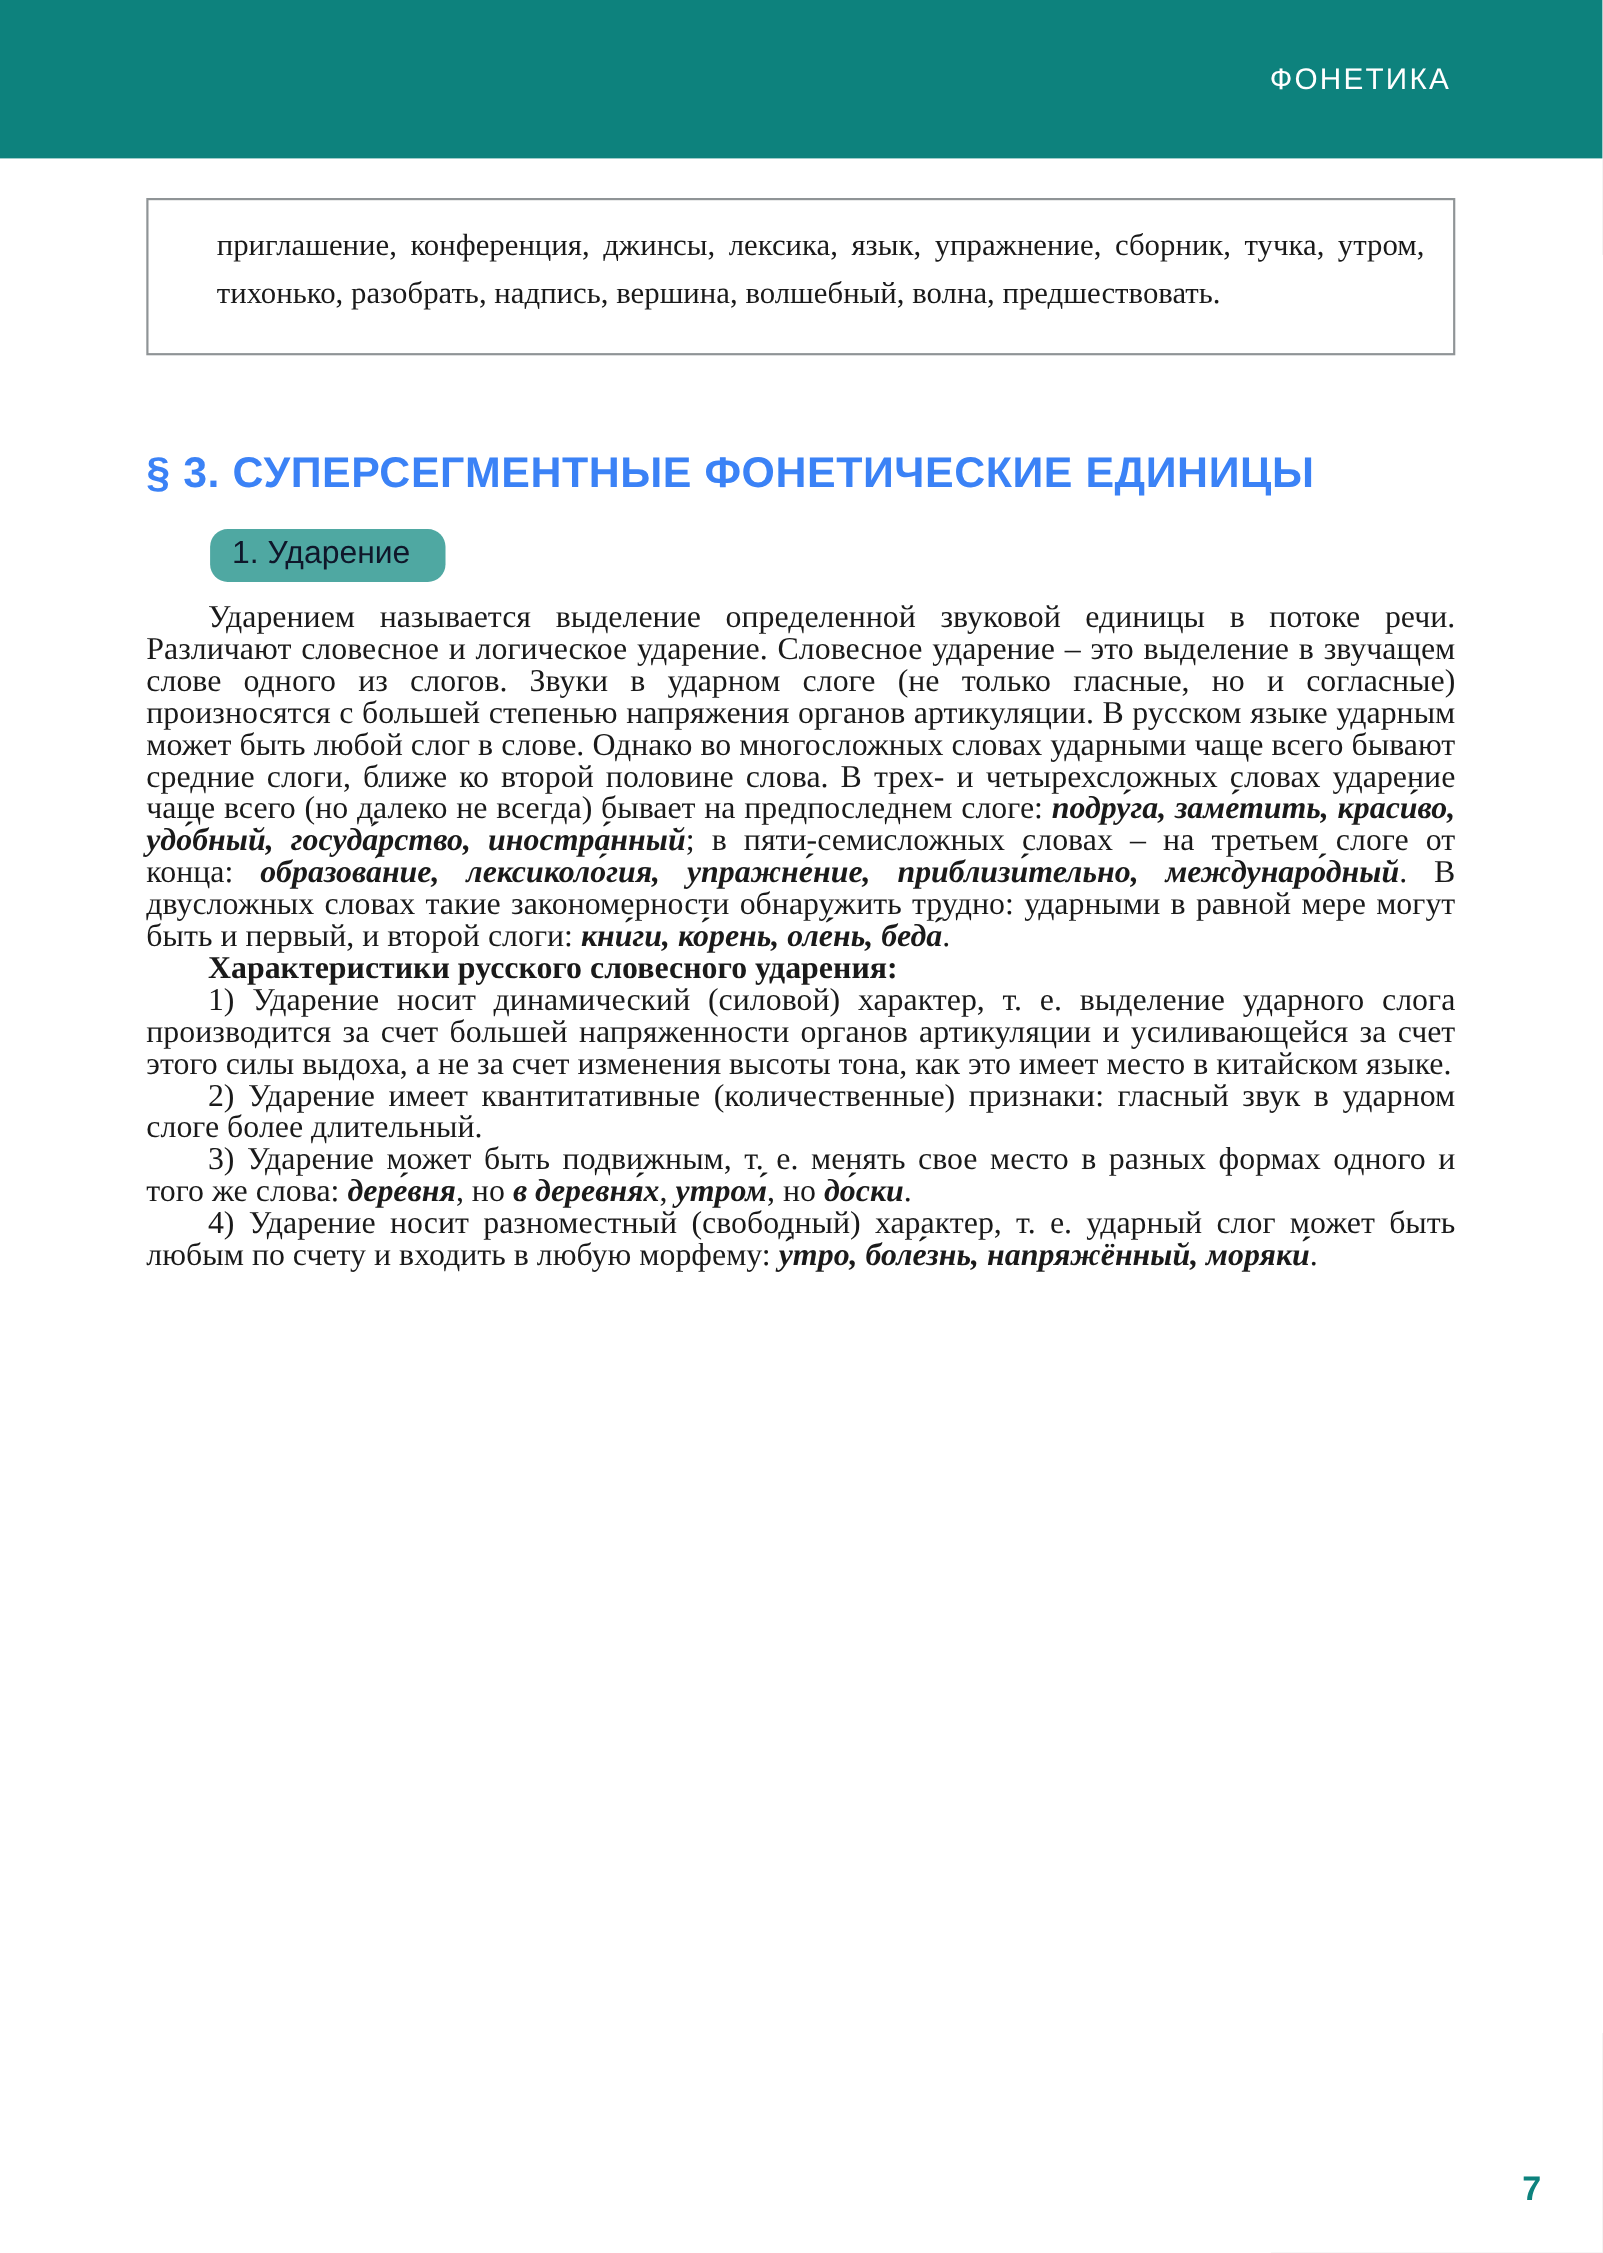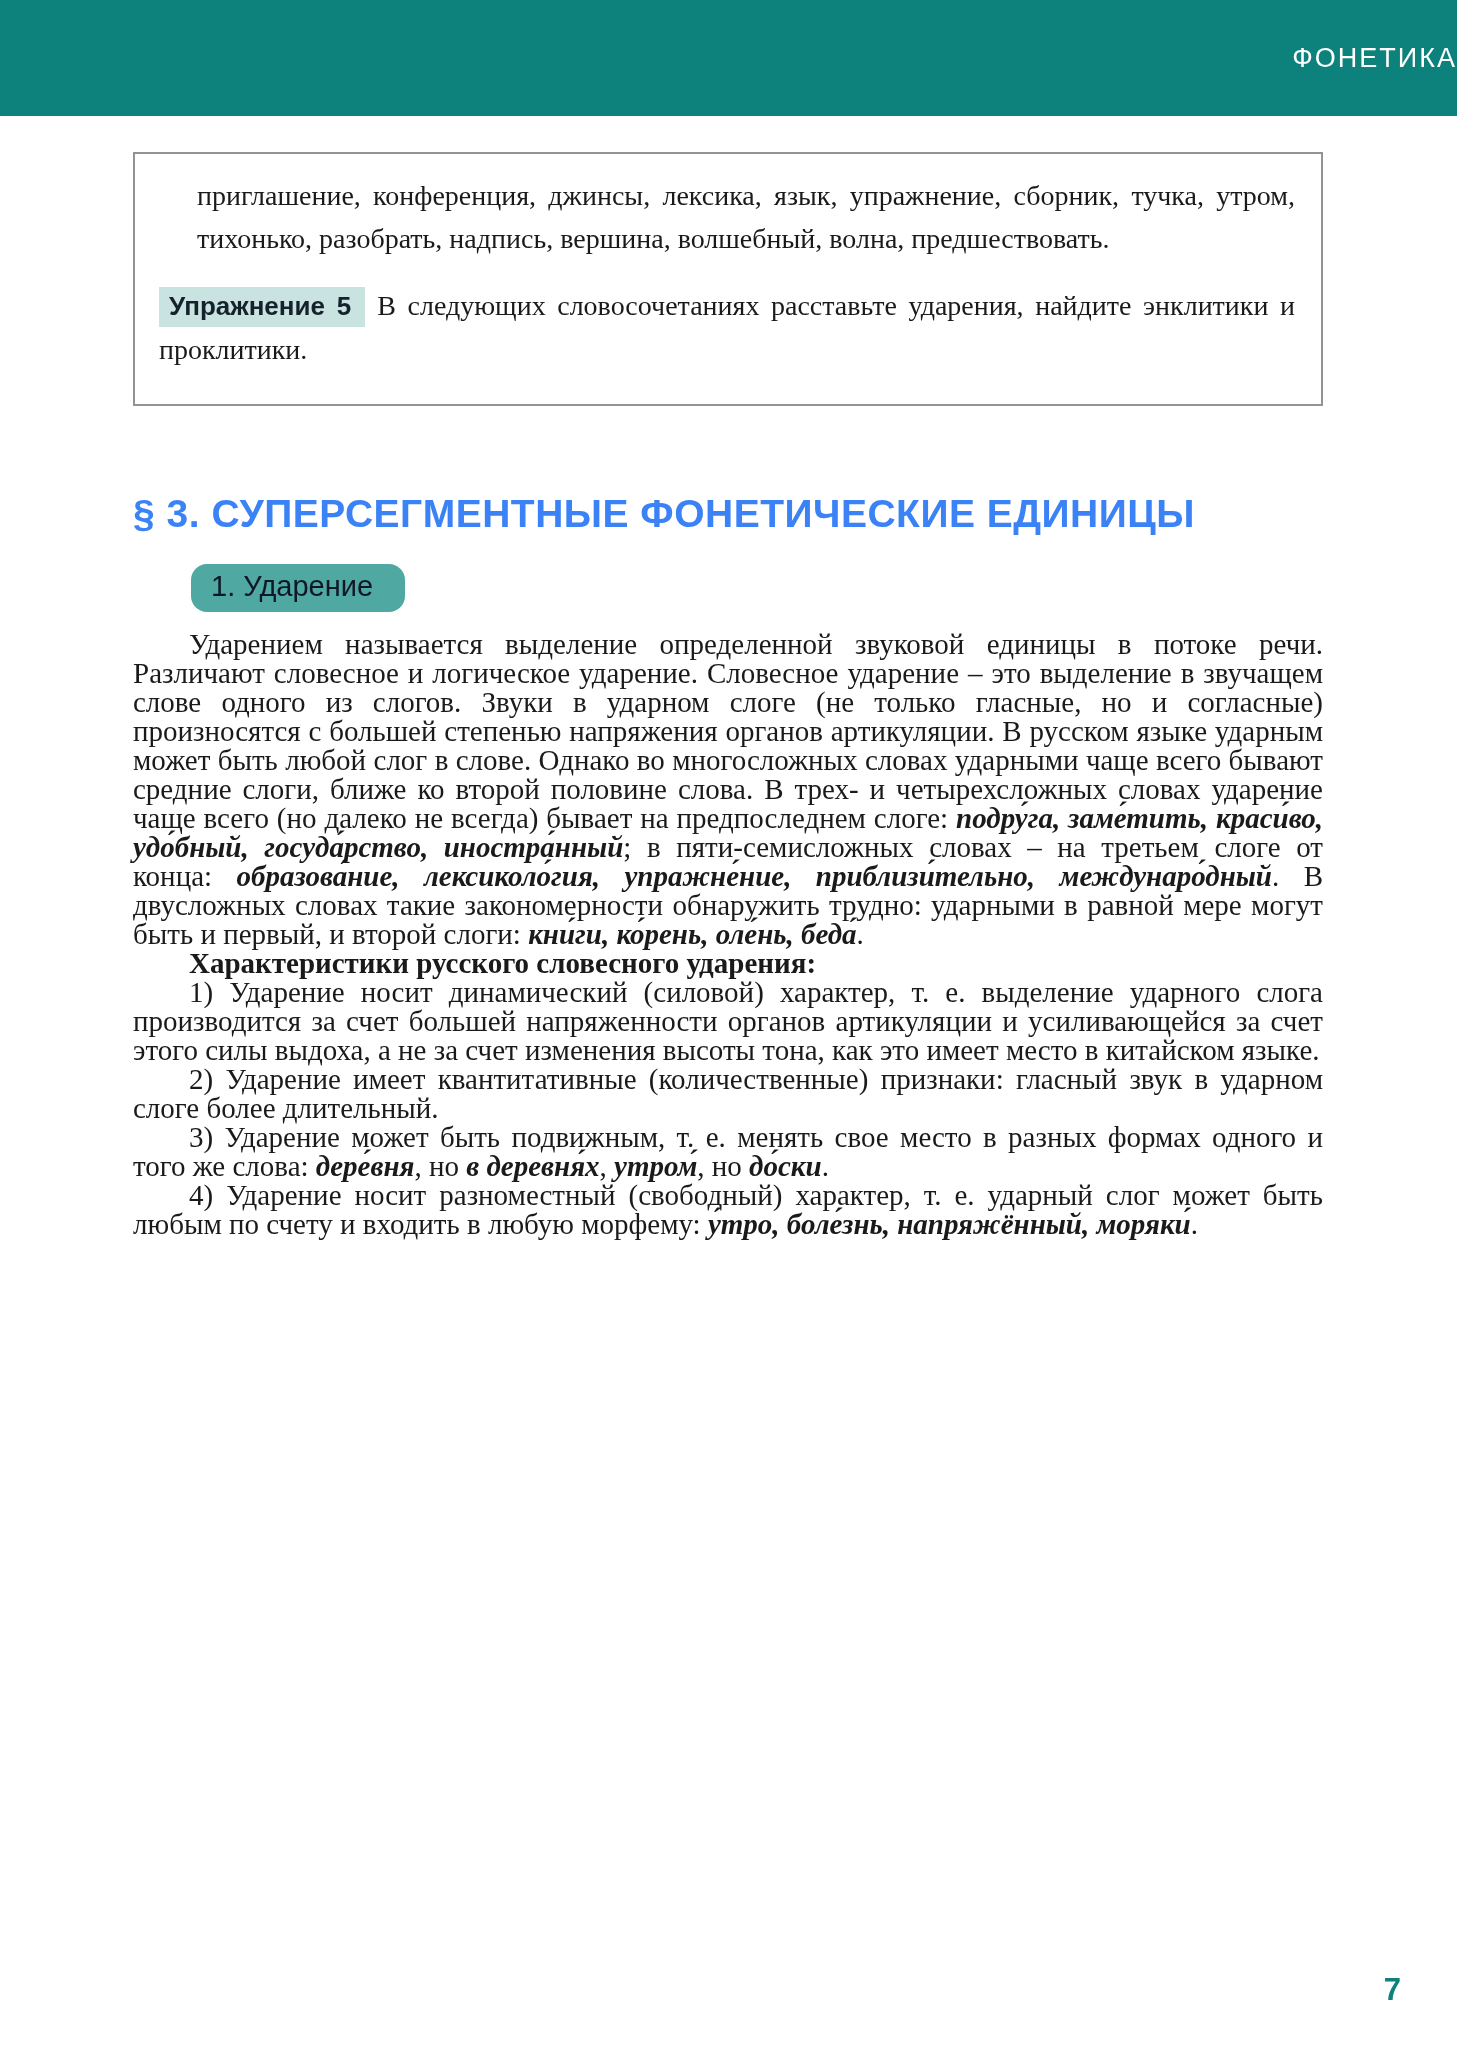--- a/index.html
+++ b/index.html
@@ -7,25 +7,26 @@
     position: relative;
     width: 1457px;
     height: 2048px;
     margin: 0 auto;
     background: #ffffff;
     overflow: hidden;
     font-family: "Liberation Serif", serif;
     color: #1a1a1a;
   }
   .band {
-    height: 116px;
+    height: 144px;
     background: #0D827D;
     display: flex;
     align-items: center;
     justify-content: flex-end;
+    padding-right: 138px;
     box-sizing: border-box;
   }
   .band-title {
     color: #ffffff;
     font-family: "Liberation Sans", sans-serif;
     font-size: 27px;
     letter-spacing: 2px;
     font-weight: 400;
   }
   .content { padding: 36px 134px 0 133px; }
@@ -112,21 +113,20 @@
 <div class="page">
 
   <header class="band">
     <span class="band-title">ФОНЕТИКА</span>
   </header>
 
   <div class="content">
 
     <div class="exercise-box">
       <p class="word-list">приглашение, конференция, джинсы, лексика, язык, упражнение, сборник, тучка, утром, тихонько, разобрать, надпись, вершина, волшебный, волна, предшествовать.</p>
-      <p class="exercise-para"><span class="exercise-label">Упражнение 5</span><span>В следующих словосочетаниях расставьте ударения, найдите энклитики и проклитики.</span></p>
     </div>
 
     <h1 class="section-heading">§ 3. СУПЕРСЕГМЕНТНЫЕ ФОНЕТИЧЕСКИЕ ЕДИНИЦЫ</h1>
 
     <div>
       <span class="badge">1. Ударение</span>
     </div>
 
     <p class="para indent first-para"><span>Ударением называется выделение определенной звуковой единицы в потоке речи. Различают словесное и логическое ударение. Словесное ударение – это выделение в звучащем слове одного из слогов. Звуки в ударном слоге (не только гласные, но и согласные) произносятся с большей степенью напряжения органов артикуляции. В русском языке ударным может быть любой слог в слове. Однако во многосложных словах ударными чаще всего бывают средние слоги, ближе ко второй половине слова. В трех- и четырехсложных словах ударение чаще всего (но далеко не всегда) бывает на предпоследнем слоге: </span><span class="run-bi">подру́га, заме́тить, краси́во, удо́бный, госуда́рство, иностра́нный</span><span>; в пяти-семисложных словах – на третьем слоге от конца: </span><span class="run-bi">образова́ние, лексиколо́гия, упражне́ние, приблизи́тельно, междунаро́дный</span><span>. В двусложных словах такие закономерности обнаружить трудно: ударными в равной мере могут быть и первый, и второй слоги: </span><span class="run-bi">кни́ги, ко́рень, оле́нь, беда́</span><span>.</span></p>
 

